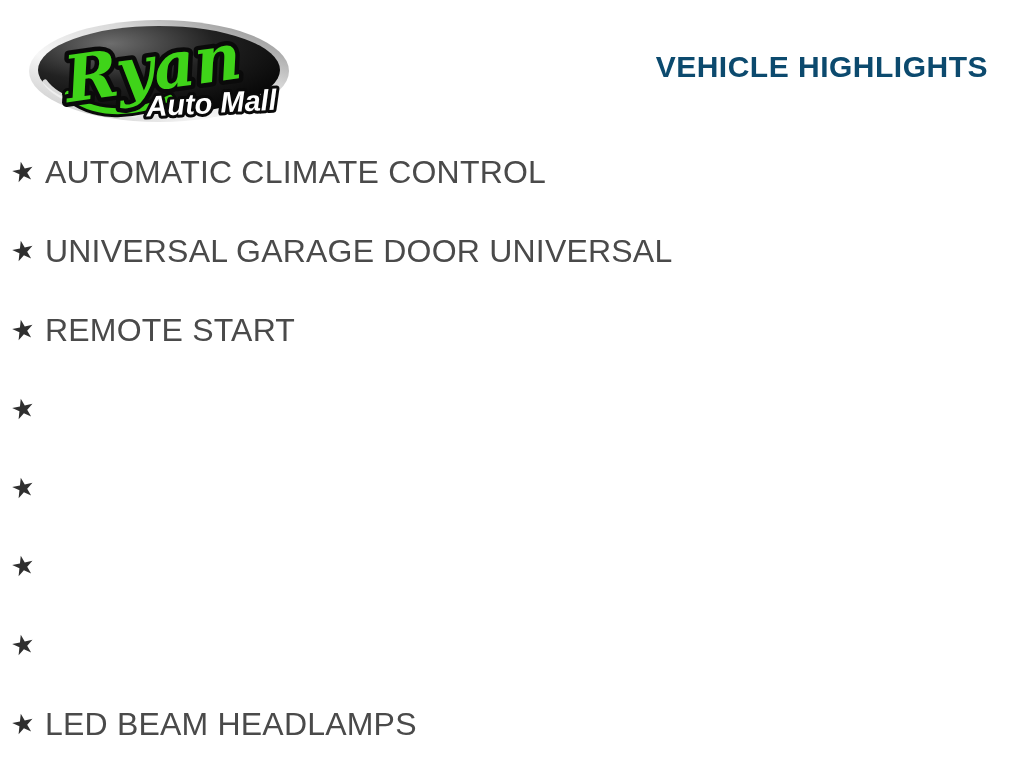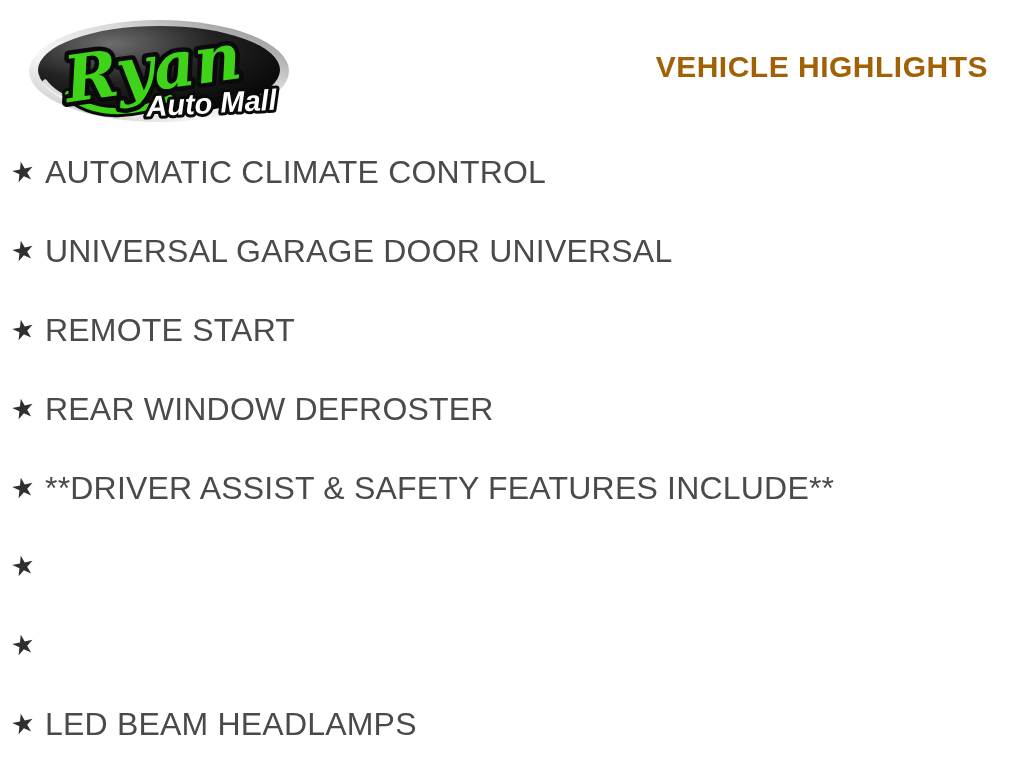--- a/index.html
+++ b/index.html
@@ -16,21 +16,21 @@
   .logo-wrap {
     position: absolute;
     left: 20px; top: 10px;
     width: 278px; height: 114px;
   }
   .page-title {
     position: absolute;
     top: 50px; right: 36px;
     font-size: 30px;
     font-weight: bold;
-    color: #a16207;
+    color: #0c4a6e;
     letter-spacing: 0.5px;
     white-space: nowrap;
   }
 
   
   .features {
     position: absolute;
     left: 10px; top: 133px;
     width: 1000px;
     list-style: none;
@@ -102,25 +102,23 @@
   <li class="feature">
     <span class="star">★</span>
     <span class="feature-label">UNIVERSAL GARAGE DOOR UNIVERSAL</span>
   </li>
   <li class="feature">
     <span class="star">★</span>
     <span class="feature-label">REMOTE START</span>
   </li>
   <li class="feature">
     <span class="star">★</span>
-    <span class="feature-label">REAR WINDOW DEFROSTER</span>
   </li>
   <li class="feature">
     <span class="star">★</span>
-    <span class="feature-label">**DRIVER ASSIST &amp; SAFETY FEATURES INCLUDE**</span>
   </li>
   <li class="feature">
     <span class="star">★</span>
   </li>
   <li class="feature">
     <span class="star">★</span>
   </li>
   <li class="feature">
     <span class="star">★</span>
     <span class="feature-label">LED BEAM HEADLAMPS</span>

